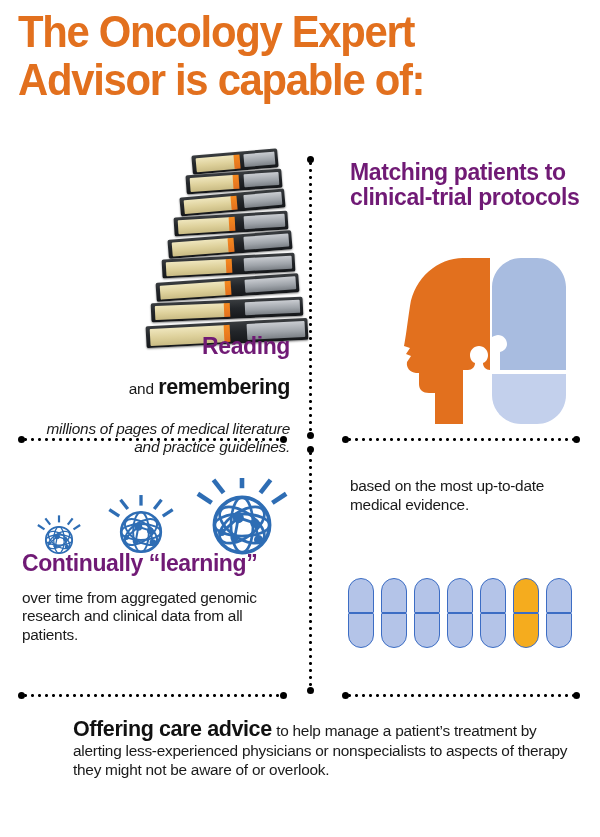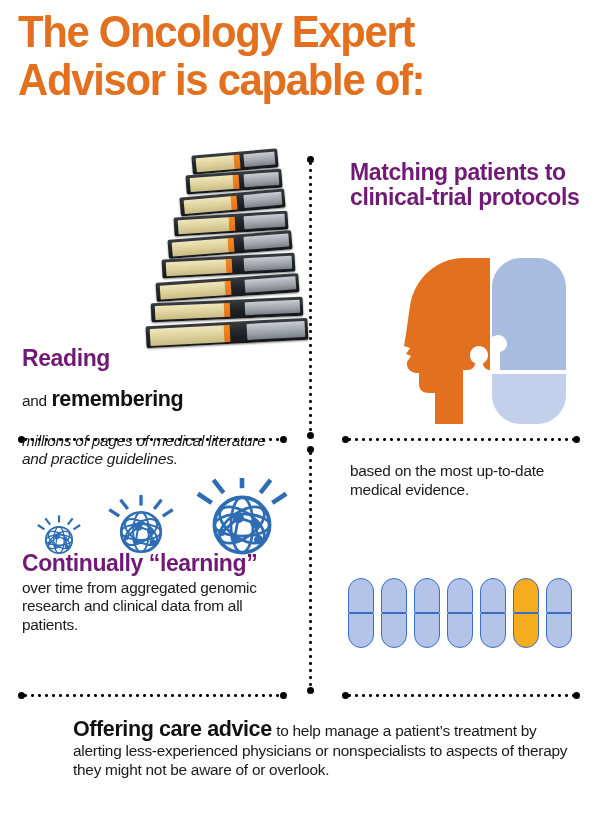--- a/index.html
+++ b/index.html
@@ -226,21 +226,21 @@
       <span class="mark" style="left:73px;"></span>
       <span class="side"></span>
     </div>
   <div class="book" style="left:-2px; top:170px; width:162px; height:22px; transform:rotate(-3deg);">
       <span class="spine"></span>
       <span class="mark" style="left:78px;"></span>
       <span class="side"></span>
     </div>
 </div>
 
-<div class="block" style="left:22px; top:346px; width:268px;">
+<div class="block" style="left:22px; top:334px; width:268px;text-align:right;">
   <div class="heading big">Reading</div>
   <div style="margin-top:16px;">
     <span class="body">and</span>
     <span class="inline-head">remembering</span>
   </div>
   <div class="body" style="margin-top:20px;font-style:italic;">millions of pages of medical literature and practice guidelines.</div>
 </div>
 
 <div class="block" style="left:350px; top:160px; width:236px;">
   <div class="heading big">Matching patients to clinical-trial protocols</div>
@@ -325,25 +325,25 @@
     </g>
     <g transform="translate(228,47) scale(0.92)">
       <use href="#globe-rays"></use>
         <use href="#globe-core"></use>
     </g>
   </svg>
 </div>
 
 <div class="block" style="left:22px; top:551px; width:275px;">
   <div class="heading big">Continually “learning”</div>
-  <div class="body" style="margin-top:3px;">over time from aggregated genomic research and clinical data from all patients.</div>
+  <div class="body" style="margin-top:13px;">over time from aggregated genomic research and clinical data from all patients.</div>
 </div>
 
 <div class="block" style="left:350px; top:462px; width:232px;">
-  <div class="body" style="margin-top:0;">based on the most up-to-date medical evidence.</div>
+  <div class="body" style="margin-top:15px;">based on the most up-to-date medical evidence.</div>
 </div>
 
 <div class="pillrow">
   <div class="pill" style="left:0px;">
       <span class="cap-top"></span>
       <span class="cap-bot"></span>
     </div>
   <div class="pill" style="left:33px;">
       <span class="cap-top"></span>
       <span class="cap-bot"></span>

